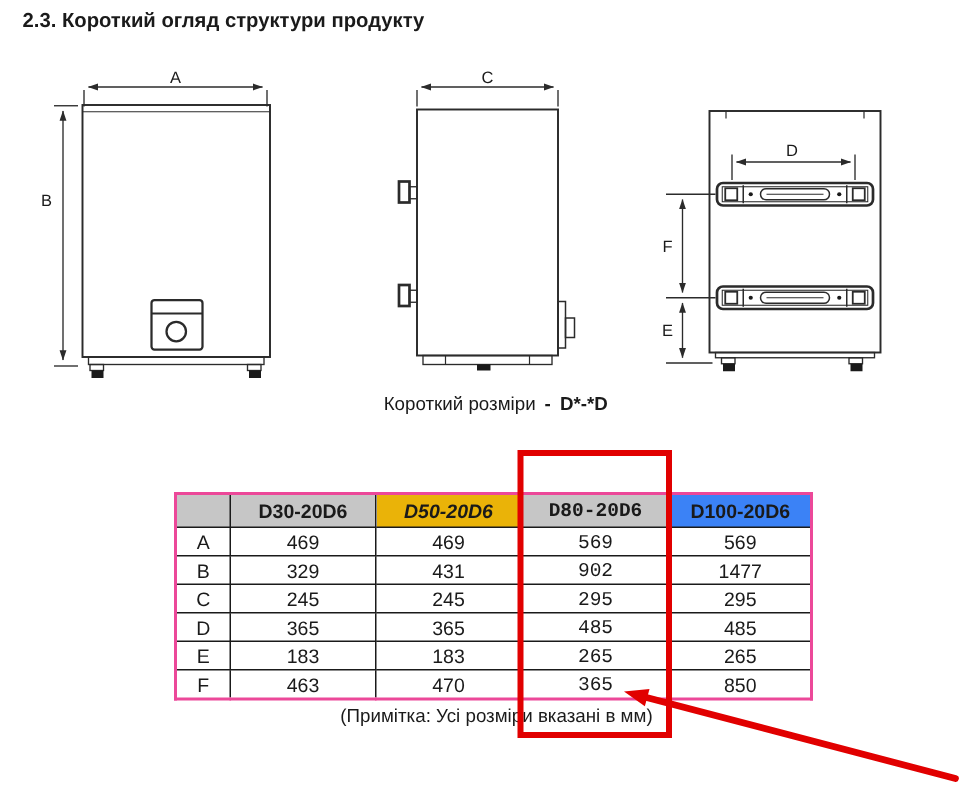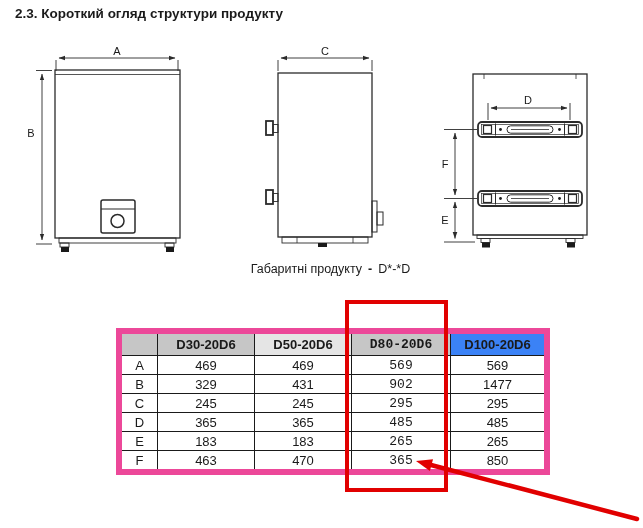--- a/index.html
+++ b/index.html
@@ -3,26 +3,26 @@
 <meta charset="utf-8">
 <style>
   html,body{margin:0;padding:0;background:#fff;}
   .page{position:relative;width:643px;height:528px;background:#fff;overflow:hidden;
         font-family:"Liberation Sans",sans-serif;color:#1a1a1a;}
   .title{position:absolute;left:15px;top:6px;font-size:13.5px;font-weight:bold;margin:0;}
   .drawing-svg{position:absolute;left:0;top:0;}
   .caption{position:absolute;left:0;top:262px;width:643px;text-align:center;
            padding-left:18px;box-sizing:border-box;font-size:12.5px;}
   .caption .sep{font-weight:bold;margin:0 6px;}
-  .caption .code{font-weight:normal;text-align:center;}
+  .caption .code{font-weight:bold;text-align:center;}
   table.dims{position:absolute;left:116px;top:328px;border-collapse:collapse;
              table-layout:fixed;font-size:13px;}
   table.dims th,table.dims td{border:1px solid #1a1a1a;text-align:center;
              padding:0;overflow:hidden;}
-  table.dims{border:6px solid #ec4899;}
+  table.dims{border:2px solid #ec4899;}
   table.dims th{height:21px;background:#c6c6c6;font-weight:bold;}
   table.dims td{height:18px;background:#fff;}
   .c0{width:35px;} .c1{width:96px;} .c2{width:96px;} .c3{width:98px;font-family:Liberation Mono, monospace;} .c4{width:93px;}
   .note{position:absolute;left:0;top:470px;width:643px;text-align:center;
         padding-left:19px;box-sizing:border-box;font-size:12.5px;}
   .red-box{position:absolute;left:345px;top:300px;width:103px;height:192px;
            border:4px solid #e10000;box-sizing:border-box;z-index:5;}
   .arrow-svg{position:absolute;left:0;top:0;z-index:6;pointer-events:none;}
   svg text{font-family:"Liberation Sans",sans-serif;font-size:11px;fill:#1a1a1a;}
 </style>
@@ -146,29 +146,29 @@
       <text x="445" y="224" text-anchor="middle" stroke="none" fill="#1a1a1a">E</text>
 
       <rect x="481" y="238.5" width="9" height="4" stroke-width="0.9"></rect>
       <rect x="482" y="242.5" width="8" height="5" fill="#1a1a1a" stroke="none"></rect>
       <rect x="566" y="238.5" width="9" height="4" stroke-width="0.9"></rect>
       <rect x="567" y="242.5" width="8" height="5" fill="#1a1a1a" stroke="none"></rect>
     </g>
   </svg>
 
   <div class="caption">
-    <span>Габаритні продукту</span><span class="sep">-</span><span class="code">D*-*D</span>
+    <span>Короткий розміри</span><span class="sep">-</span><span class="code">D*-*D</span>
   </div>
 
   <table class="dims">
     <thead>
       <tr>
         <th class="c0" style="background: rgb(198, 198, 198);"></th>
         <th class="c1" style="background: rgb(198, 198, 198);">D30-20D6</th>
-        <th class="c2" style="background: #e5e5e5;">D50-20D6</th>
+        <th class="c2" style="background: #eab308; font-style: italic;">D50-20D6</th>
         <th class="c3" style="background: rgb(198, 198, 198);">D80-20D6</th>
         <th class="c4" style="background: #3b82f6;">D100-20D6</th>
       </tr>
     </thead>
     <tbody id="dims-body">
         <tr>
           <td class="c0">A</td>
           <td class="c1">469</td>
           <td class="c2">469</td>
           <td class="c3">569</td>
@@ -205,20 +205,21 @@
         <tr>
           <td class="c0">F</td>
           <td class="c1">463</td>
           <td class="c2">470</td>
           <td class="c3">365</td>
           <td class="c4">850</td>
         </tr>
       </tbody>
   </table>
 
+  <div class="note">(Примітка: Усі розміри вказані в мм)</div>
 
   <div class="red-box" style="border-color: rgb(225, 0, 0);"></div>
 
   <svg class="arrow-svg" width="643" height="528" viewBox="0 0 643 528">
     <line x1="637" y1="519" x2="431" y2="465" stroke="#e10000" stroke-width="4.5" stroke-linecap="round"></line>
     <polygon points="416,461 433,459.3 429.9,470.9" fill="#e10000"></polygon>
   </svg>
 
 </div>
 

